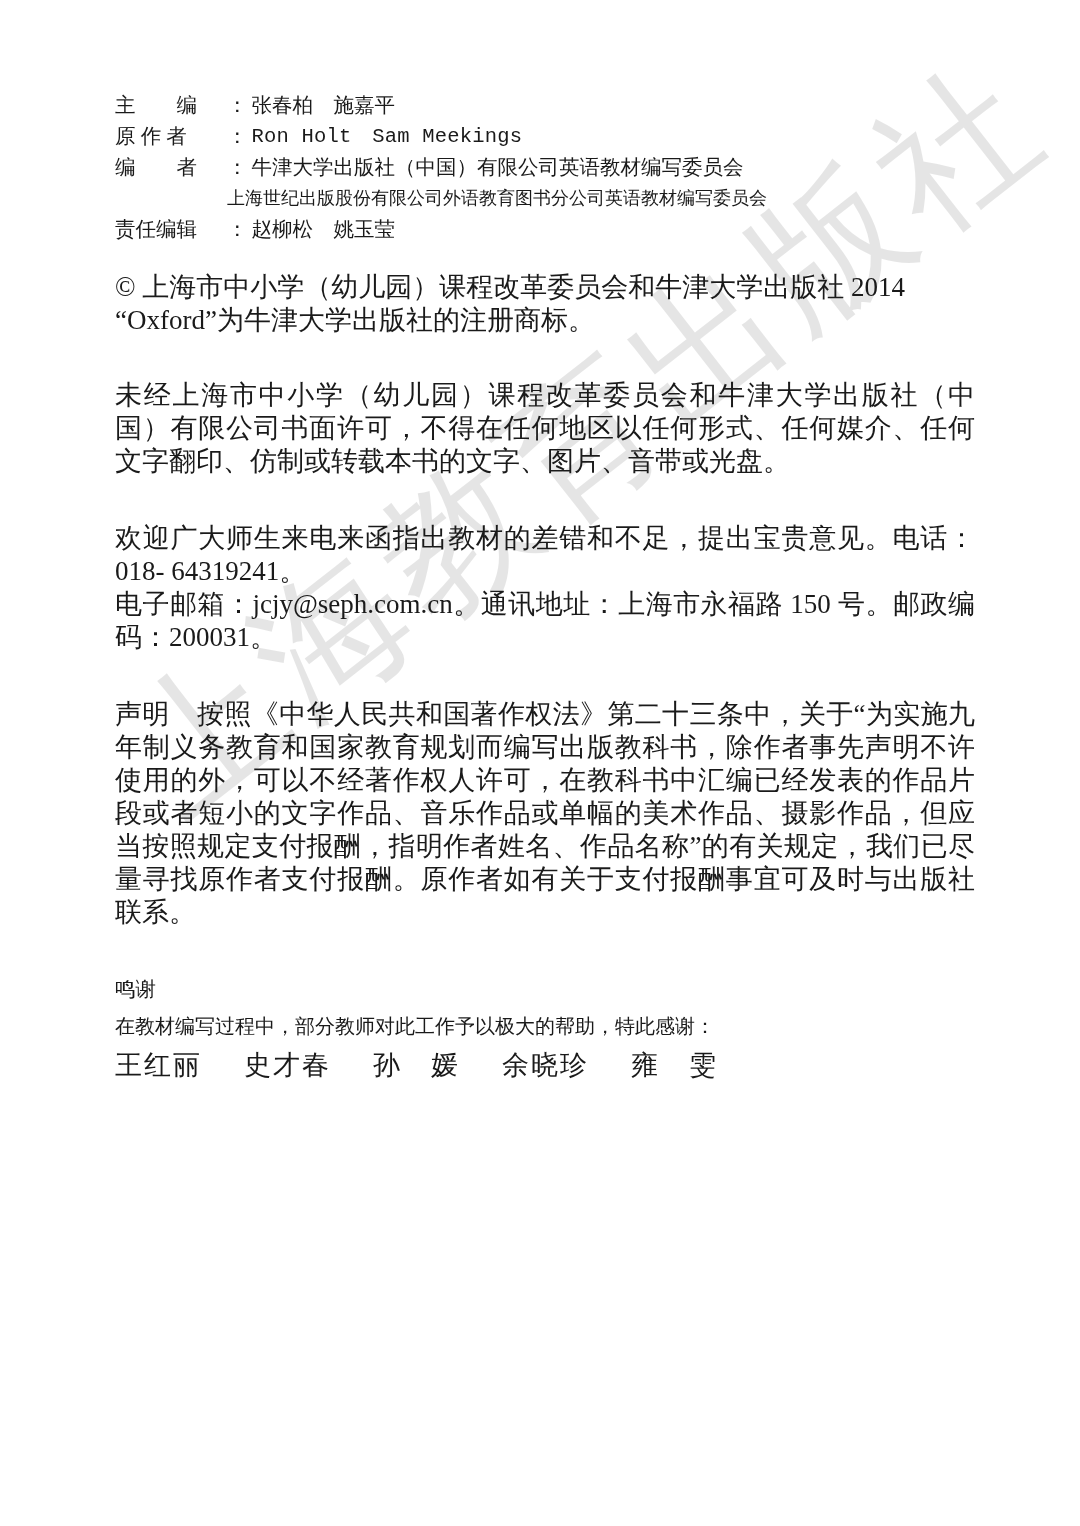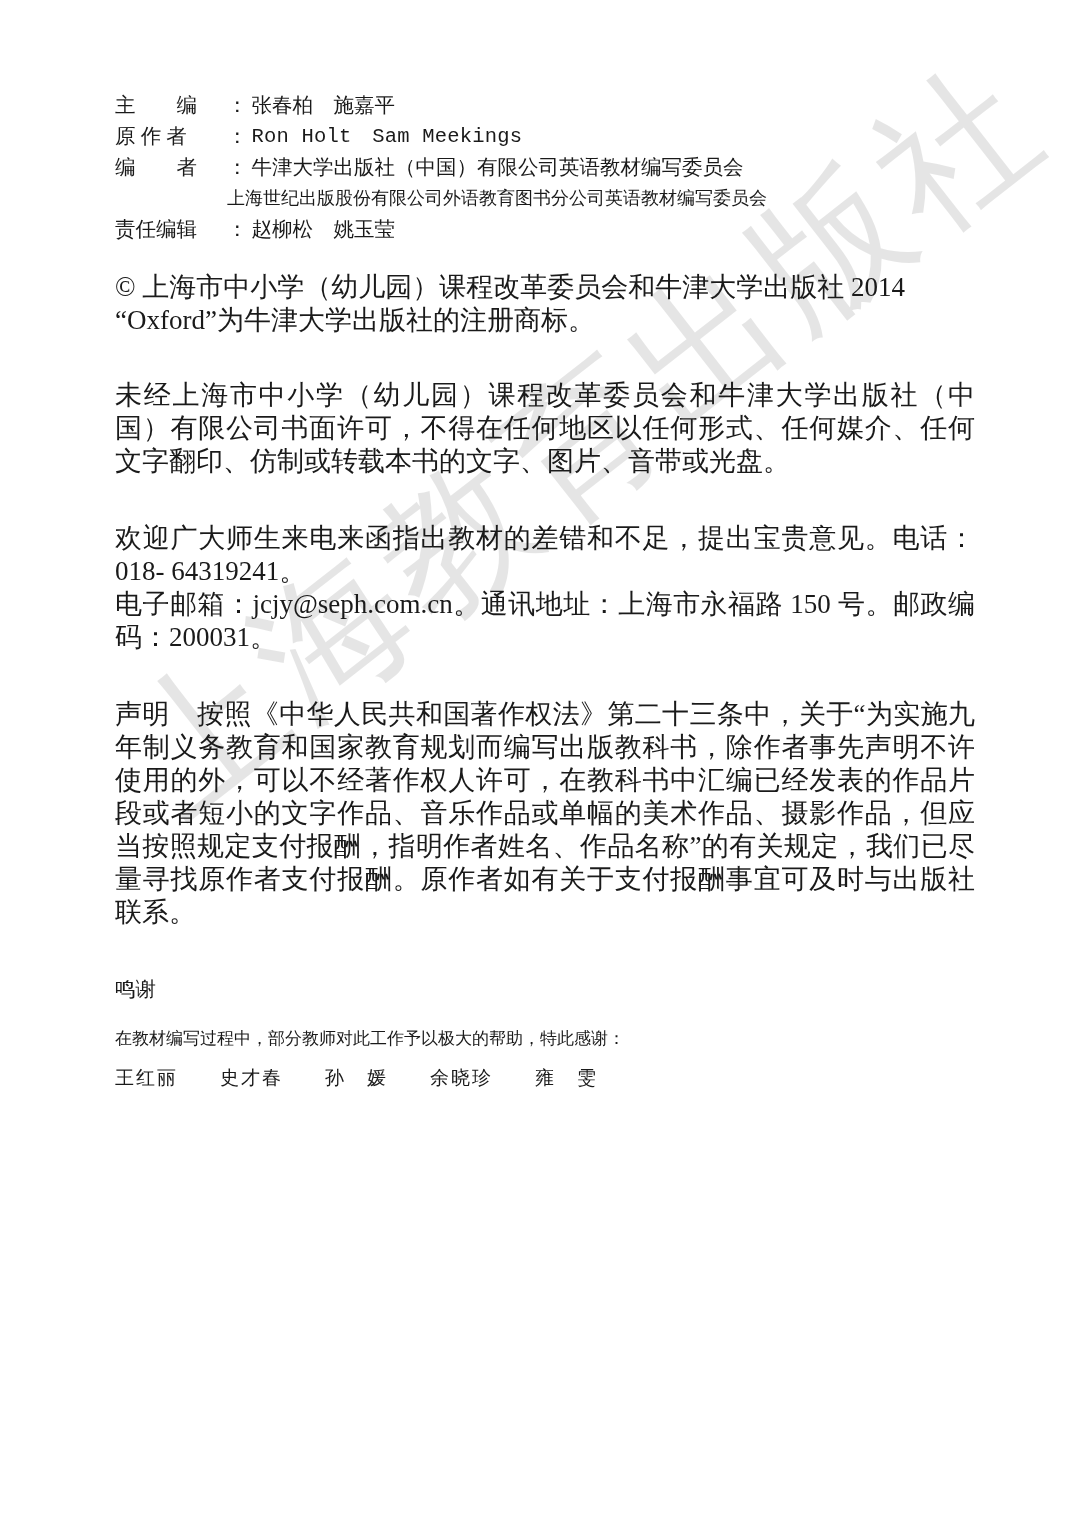--- a/index.html
+++ b/index.html
@@ -67,28 +67,28 @@
   .block p {
     margin: 0;
   }
   .gap-lg {
     height: 22px;
   }
   .thanks-title {
     font-size: 20.5px;
     line-height: 33px;
     margin-top: 44px;
-    margin-bottom: 16px;
+    margin-bottom: 4px;
   }
   .thanks-line {
-    font-size: 17px;
+    font-size: 20px;
     line-height: 33px;
   }
   .names {
-    font-size: 19px;
+    font-size: 27px;
     line-height: 33px;
     margin-top: 6px;
     display: flex;
   }
   .names span {
     margin-right: 42px;
     letter-spacing: 2px;
   }
   .watermark {
     position: absolute;

